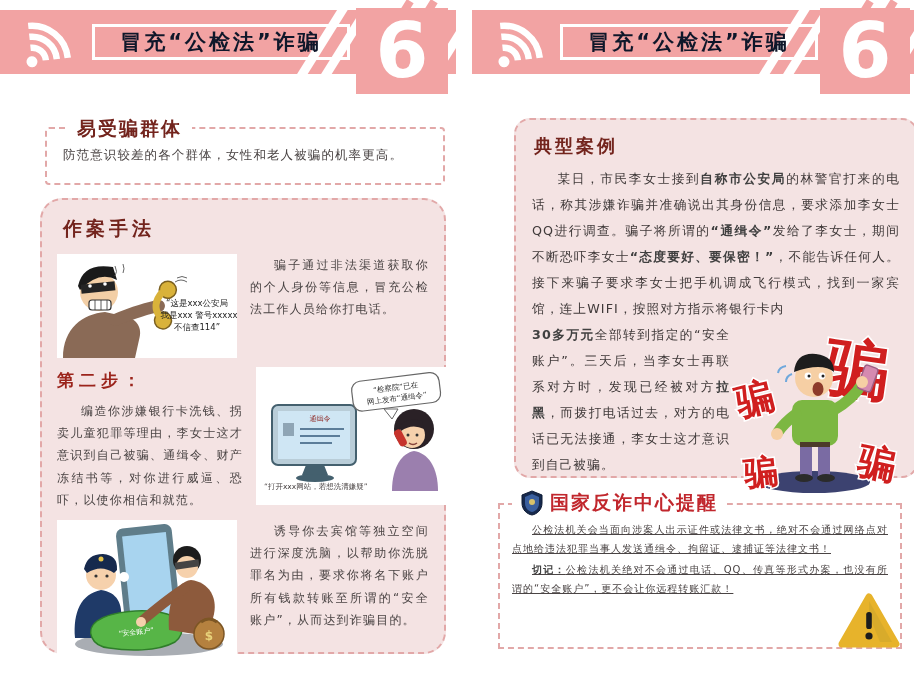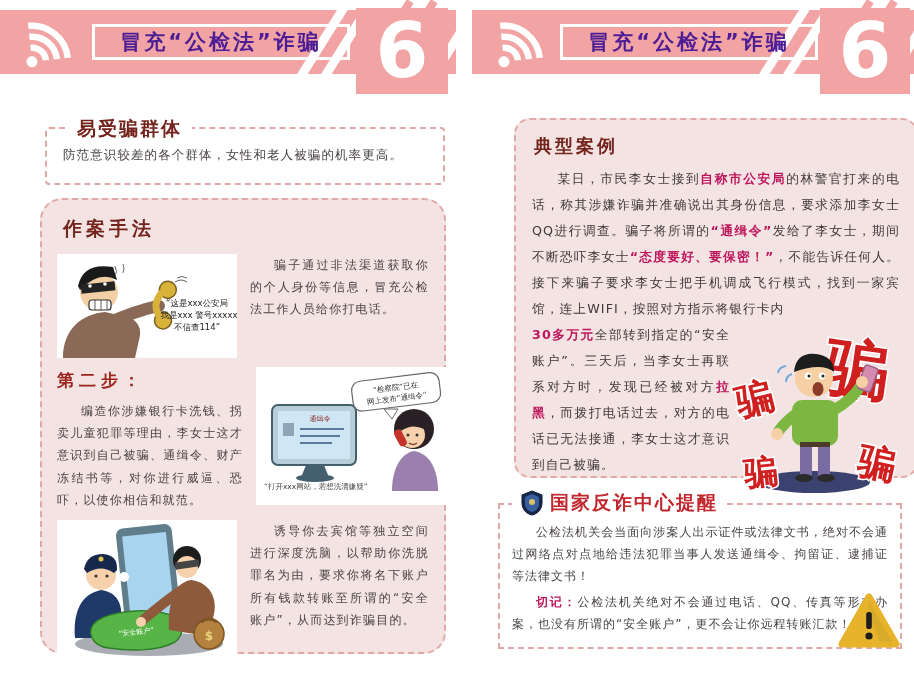--- a/index.html
+++ b/index.html
@@ -13,21 +13,21 @@
 
   
   .banner{position:absolute;top:10px;height:64px;background:#f2a3a3;}
   .banner .clip{position:absolute;left:0;top:0;right:0;bottom:0;overflow:hidden;}
   .stripe-w{position:absolute;top:-20px;width:9px;height:110px;background:#ffffff;transform:rotate(32deg);}
   .stripe-p{position:absolute;top:-10px;width:8px;height:16px;background:#f2a3a3;transform:rotate(32deg);}
   .wifi{position:absolute;left:20px;top:5px;transform:rotate(-6deg);}
   .title-box{
     position:absolute;top:14px;height:36px;border:3px solid #ffffff;box-sizing:border-box;
     display:flex;align-items:center;justify-content:center;
-    color:#4c1d95;font-weight:bold;font-size:21px;letter-spacing:3px;white-space:nowrap;
+    color:#0f172a;font-weight:bold;font-size:21px;letter-spacing:3px;white-space:nowrap;
   }
   .six-block{
     position:absolute;top:-2px;height:86px;background:#f2a3a3;
     display:flex;align-items:center;justify-content:center;
     color:#ffffff;font-weight:bold;font-size:76px;line-height:1;
   }
 
   
   .maroon{color:#73241d;font-weight:bold;}
   .dashed{border:2px dashed #e2a8a8;box-sizing:border-box;}
@@ -42,30 +42,30 @@
   .step-row{display:flex;gap:13px;margin-bottom:9px;align-items:flex-start;}
   .img-card{background:#ffffff;flex:none;}
   .step-text{flex:1;min-width:0;}
   .step-label{color:#9b241c;font-weight:bold;font-size:17px;letter-spacing:5px;margin:2px 0 8px 0;}
   .step-body{font-size:12px;line-height:1.85;letter-spacing:1.2px;text-indent:2em;}
 
   .case-box{position:absolute;left:40px;top:118px;width:404px;height:360px;background:#f4e3e3;border-radius:16px;padding:12px 16px;margin-left:16px;}
   .case-title{font-size:18px;letter-spacing:3px;margin:2px 0 8px 2px;}
   .case-p{font-size:12.7px;color:#3f3939;line-height:2.05;letter-spacing:1.1px;text-align:justify;margin:0;}
   .indent{text-indent:2em;}
-  .hl{font-weight:bold;color:#be185d;}
+  .hl{font-weight:bold;color:#404040;}
   .case-bottom{display:flex;}
   .case-col{width:198px;flex:none;}
   .case-illus{flex:1;position:relative;margin-top:-6px;}
 
   .reminder-box{position:absolute;left:40px;top:503px;width:404px;height:146px;background:#ffffff;}
   .reminder-header{position:absolute;top:-15px;left:12px;background:#ffffff;padding:0 9px;display:flex;align-items:center;gap:7px;}
   .reminder-title{color:#c1272d;font-weight:bold;font-size:19px;letter-spacing:2px;white-space:nowrap;}
   .reminder-content{padding:16px 12px 0 12px;}
-  .reminder-p{font-size:12px;line-height:1.85;letter-spacing:1px;margin:0 0 3px 0;}
+  .reminder-p{font-size:10px;line-height:1.85;letter-spacing:1px;margin:0 0 3px 0;text-decoration:underline;}
   .warning{position:absolute;right:0px;bottom:-4px;}
 </style>
 </head>
 <body>
 
 <div class="panel" id="panel-left">
 
   <div class="banner" style="left:0;width:456px;">
     <div class="clip">
       <div class="stripe-w" style="left:316px;"></div>

